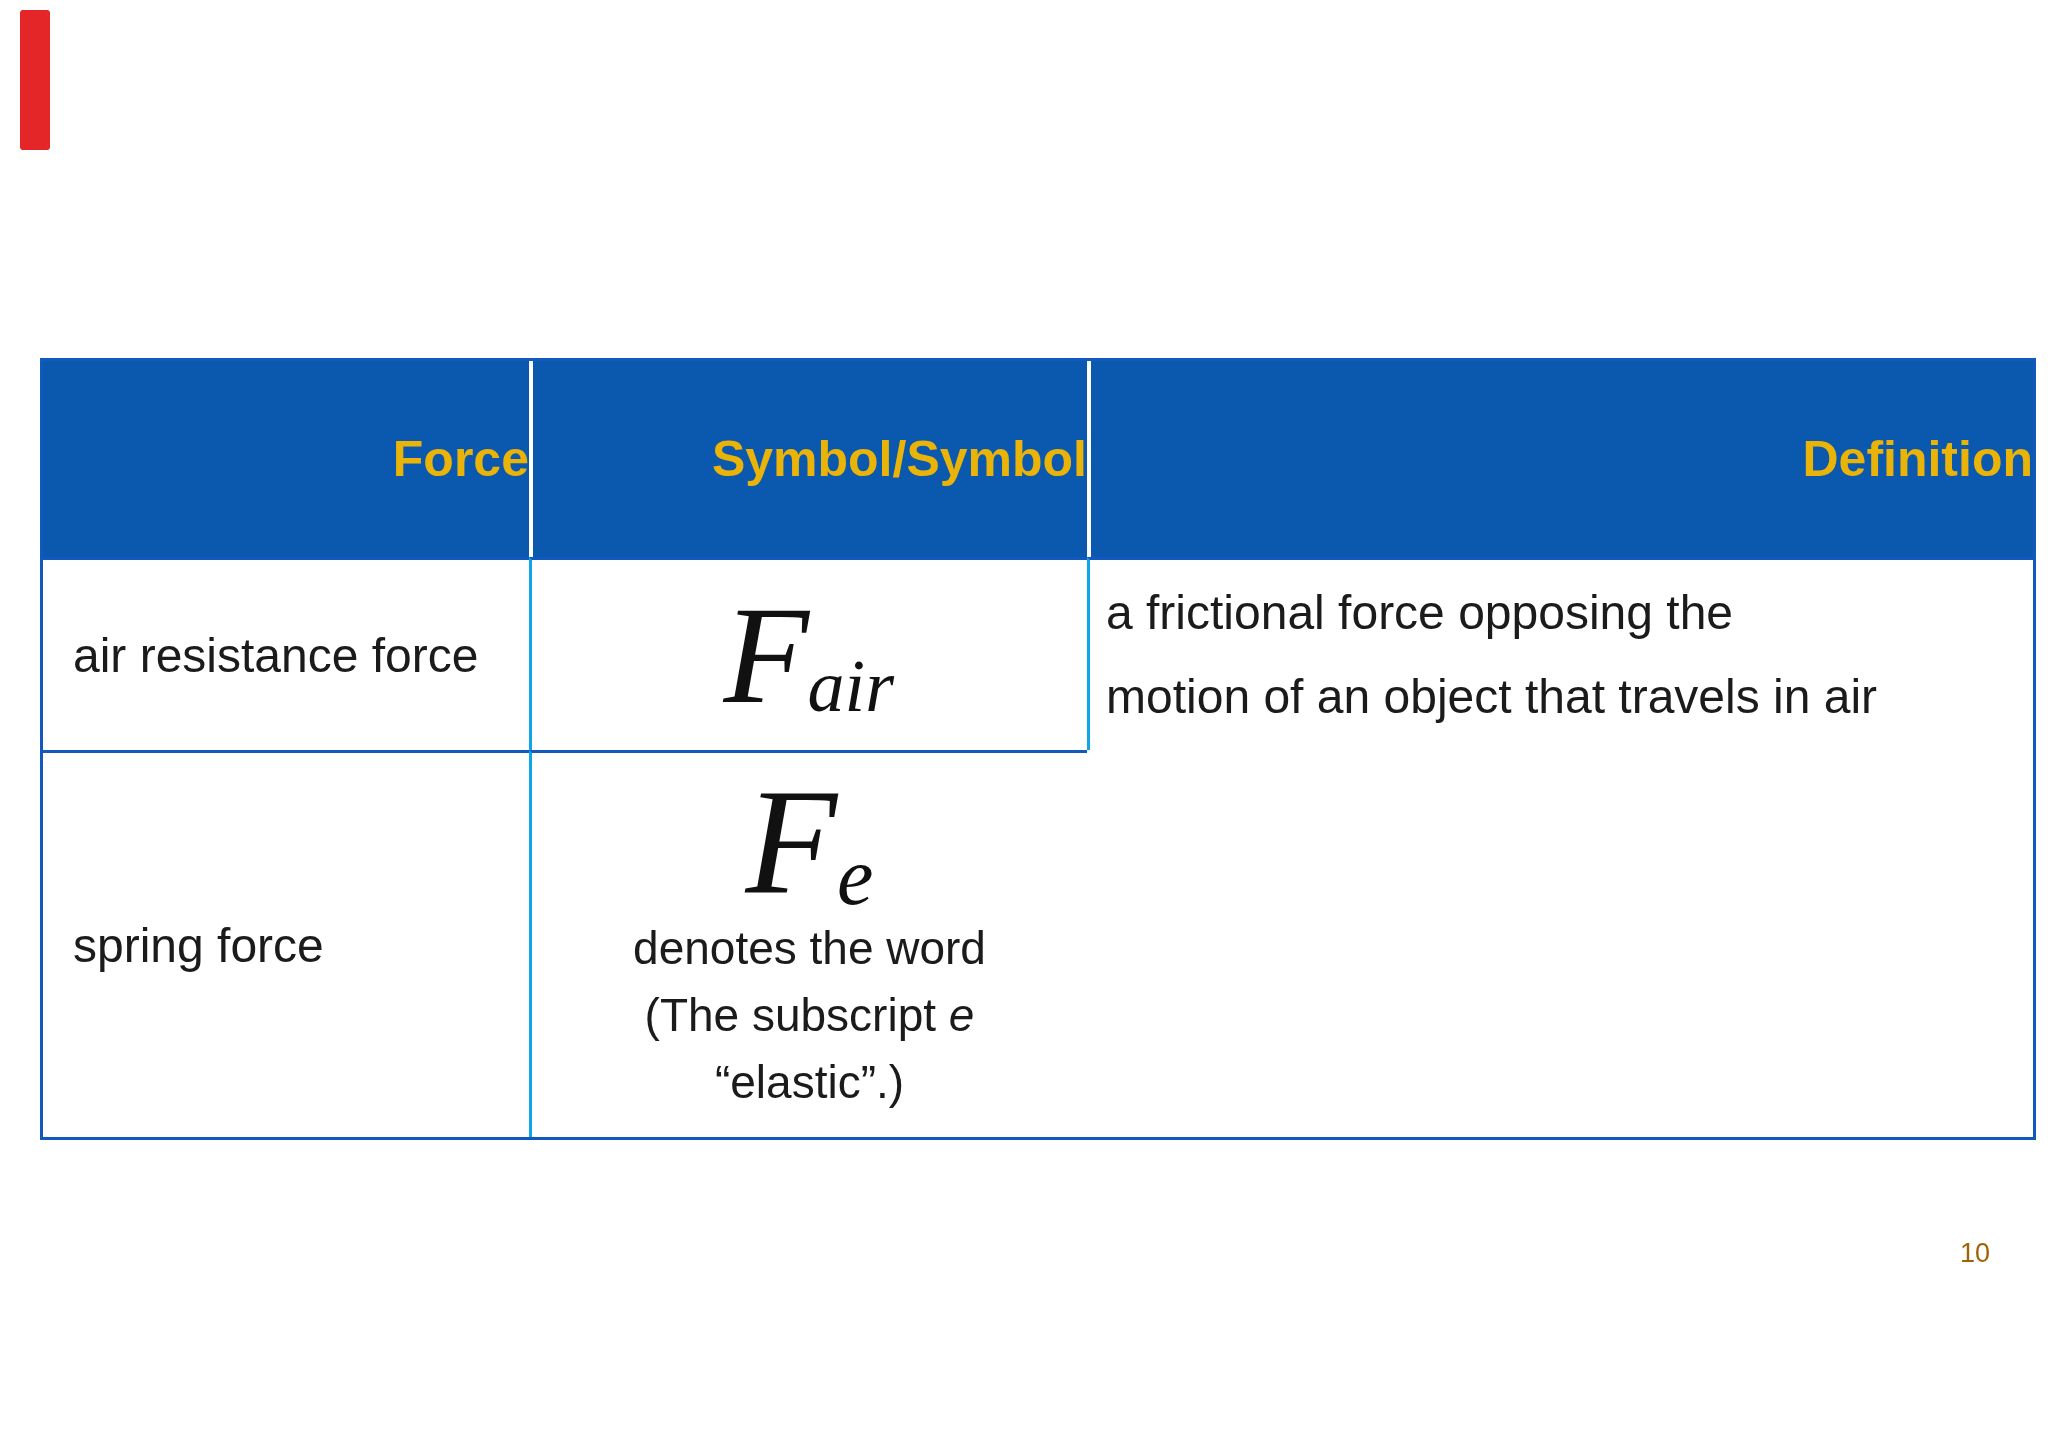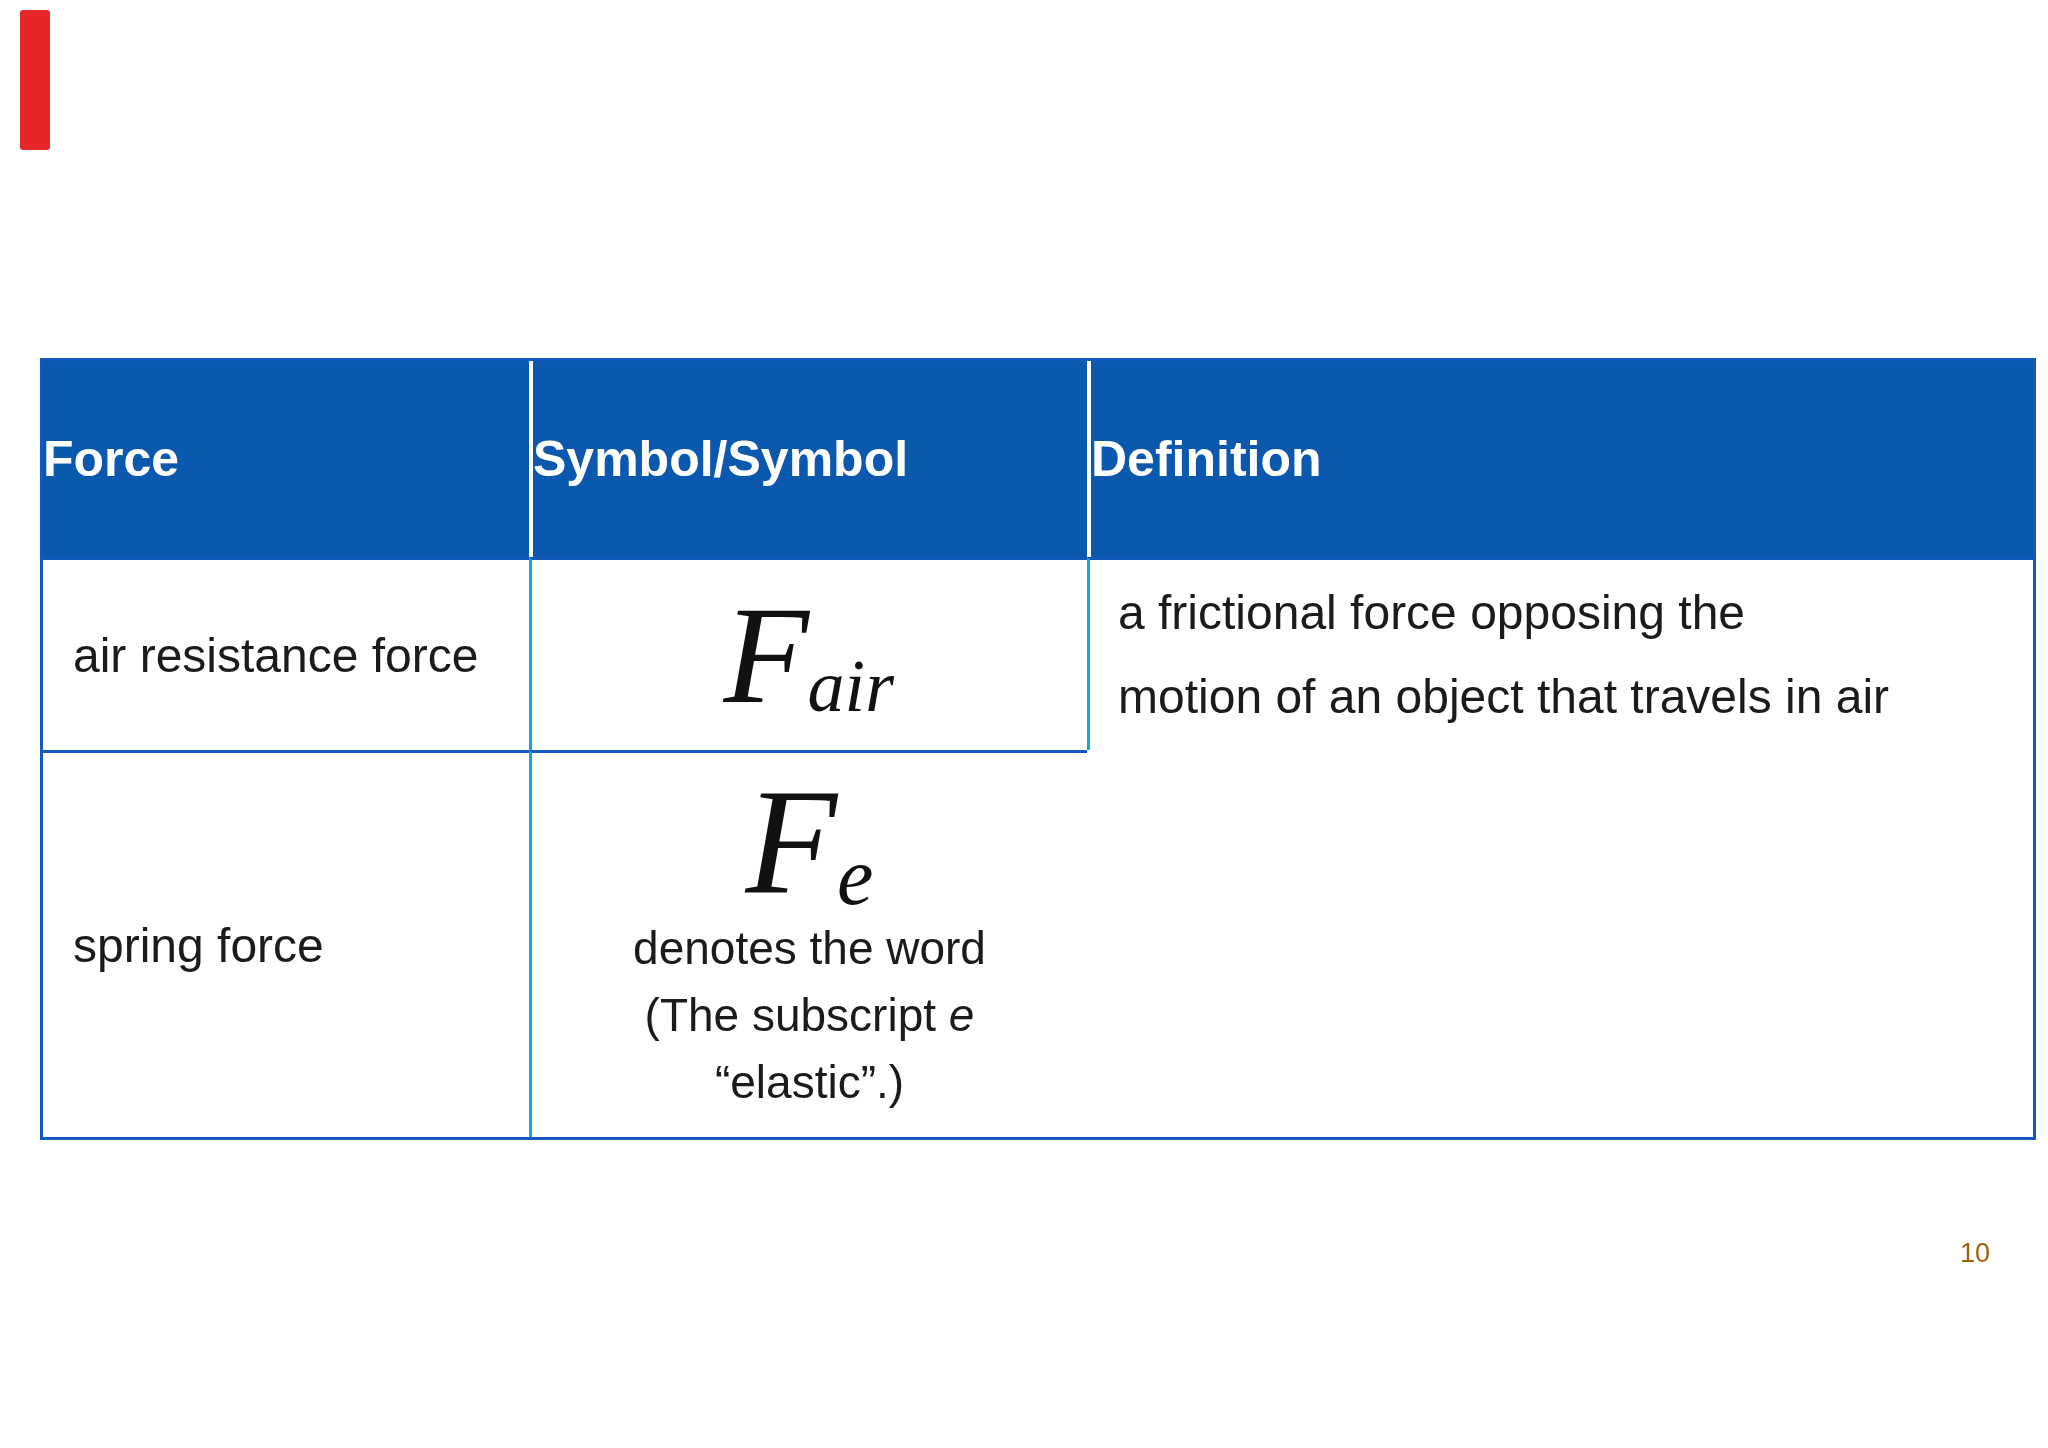--- a/index.html
+++ b/index.html
@@ -41,39 +41,39 @@
   .cell {
     box-sizing: border-box;
     display: flex;
     align-items: center;
     overflow: hidden;
   }
 
   
   .cell.head {
     background: #0B58AF;
-    color: #ffffff;
+    color: #eab308;
     font-size: 50px;
     font-weight: 700;
-    justify-content: flex-start;
+    justify-content: flex-end;
   }
   .cell.head.div-left { border-left: 4px solid #ffffff; }
 
   
   .cell.body {
     border-top: 3px solid #1159BC;
     color: #1B1B1B;
     font-size: 48px;
   }
   .cell.body.div-left { border-left: 3px solid #0ea5e9; }
 
   .cell.name { padding-left: 30px; justify-content: flex-start; }
 
   .cell.defn {
-    padding-left: 28px;
+    padding-left: 16px;
     padding-right: 10px;
     justify-content: flex-start;
     line-height: 1.75;
   }
   .defn-lines { display: block; }
   .defn-lines span { display: block; white-space: nowrap; }
 
   .cell.symbol {
     justify-content: center;
     flex-direction: column;

